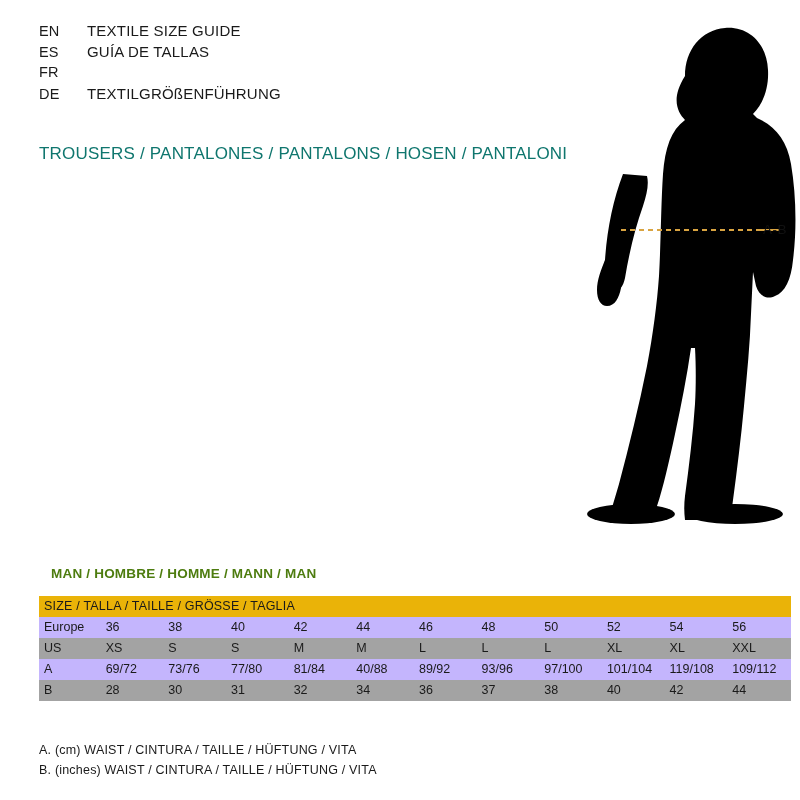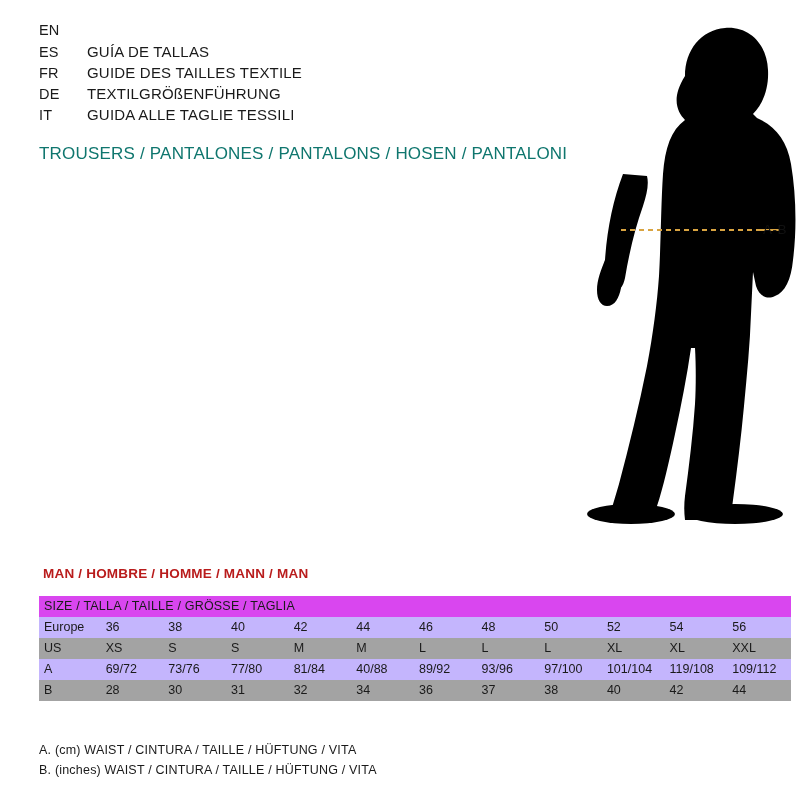--- a/index.html
+++ b/index.html
@@ -75,47 +75,47 @@
     left: 228px;
     top: 208px;
     font-size: 13.5px;
     letter-spacing: 0.5px;
     color: #111;
   }
 
   
   .table-title {
     position: absolute;
-    left: 28px;
+    left: 36px;
     top: 566px;
     font-size: 13.5px;
     font-weight: bold;
     letter-spacing: 0.2px;
-    color: #b91c1c;
+    color: #4d7c0f;
   }
   table.size-table {
     position: absolute;
     left: 24px;
     top: 596px;
     width: 752px;
     border-collapse: collapse;
     table-layout: fixed;
     font-size: 12.5px;
   }
   table.size-table th,
   table.size-table td {
     padding: 0;
     height: 21px;
     line-height: 21px;
     text-align: left;
     font-weight: normal;
     color: #1a1a1a;
   }
   .hdr-row td {
-    background: #d946ef;
+    background: #eab308;
     font-size: 12.5px;
     letter-spacing: 0.2px;
   }
   .row-light td { background: #c4b5fd; }
   .row-dark td  { background: #a3a3a3; }
   .col-label { width: 112px; padding-left: 5px !important; }
   .cell { padding-left: 4px !important; }
 
   
   .footnotes {
@@ -129,36 +129,32 @@
   .footnotes div { height: 20px; line-height: 20px; white-space: nowrap; }
 </style>
 </head>
 <body>
 
 <div class="page">
 
   <div class="lang-block">
     <div class="lang-row">
       <span class="lang-code">EN</span>
+      <span class="lang-text">TEXTILE SIZE GUIDE</span>
     </div>
     <div class="lang-row">
       <span class="lang-code">ES</span>
       <span class="lang-text">GUÍA DE TALLAS</span>
     </div>
     <div class="lang-row">
       <span class="lang-code">FR</span>
-      <span class="lang-text">GUIDE DES TAILLES TEXTILE</span>
     </div>
     <div class="lang-row">
       <span class="lang-code">DE</span>
       <span class="lang-text">TEXTILGRÖßENFÜHRUNG</span>
-    </div>
-    <div class="lang-row">
-      <span class="lang-code">IT</span>
-      <span class="lang-text">GUIDA ALLE TAGLIE TESSILI</span>
     </div>
   </div>
 
   <div class="garment-title">TROUSERS / PANTALONES / PANTALONS / HOSEN / PANTALONI</div>
 
   <div class="figure-area">
     <svg class="figure-svg" width="280" height="530" viewBox="0 0 280 530">
       <path fill="#000000" d="
         M 150 62
         C 150 36, 166 16, 190 14

